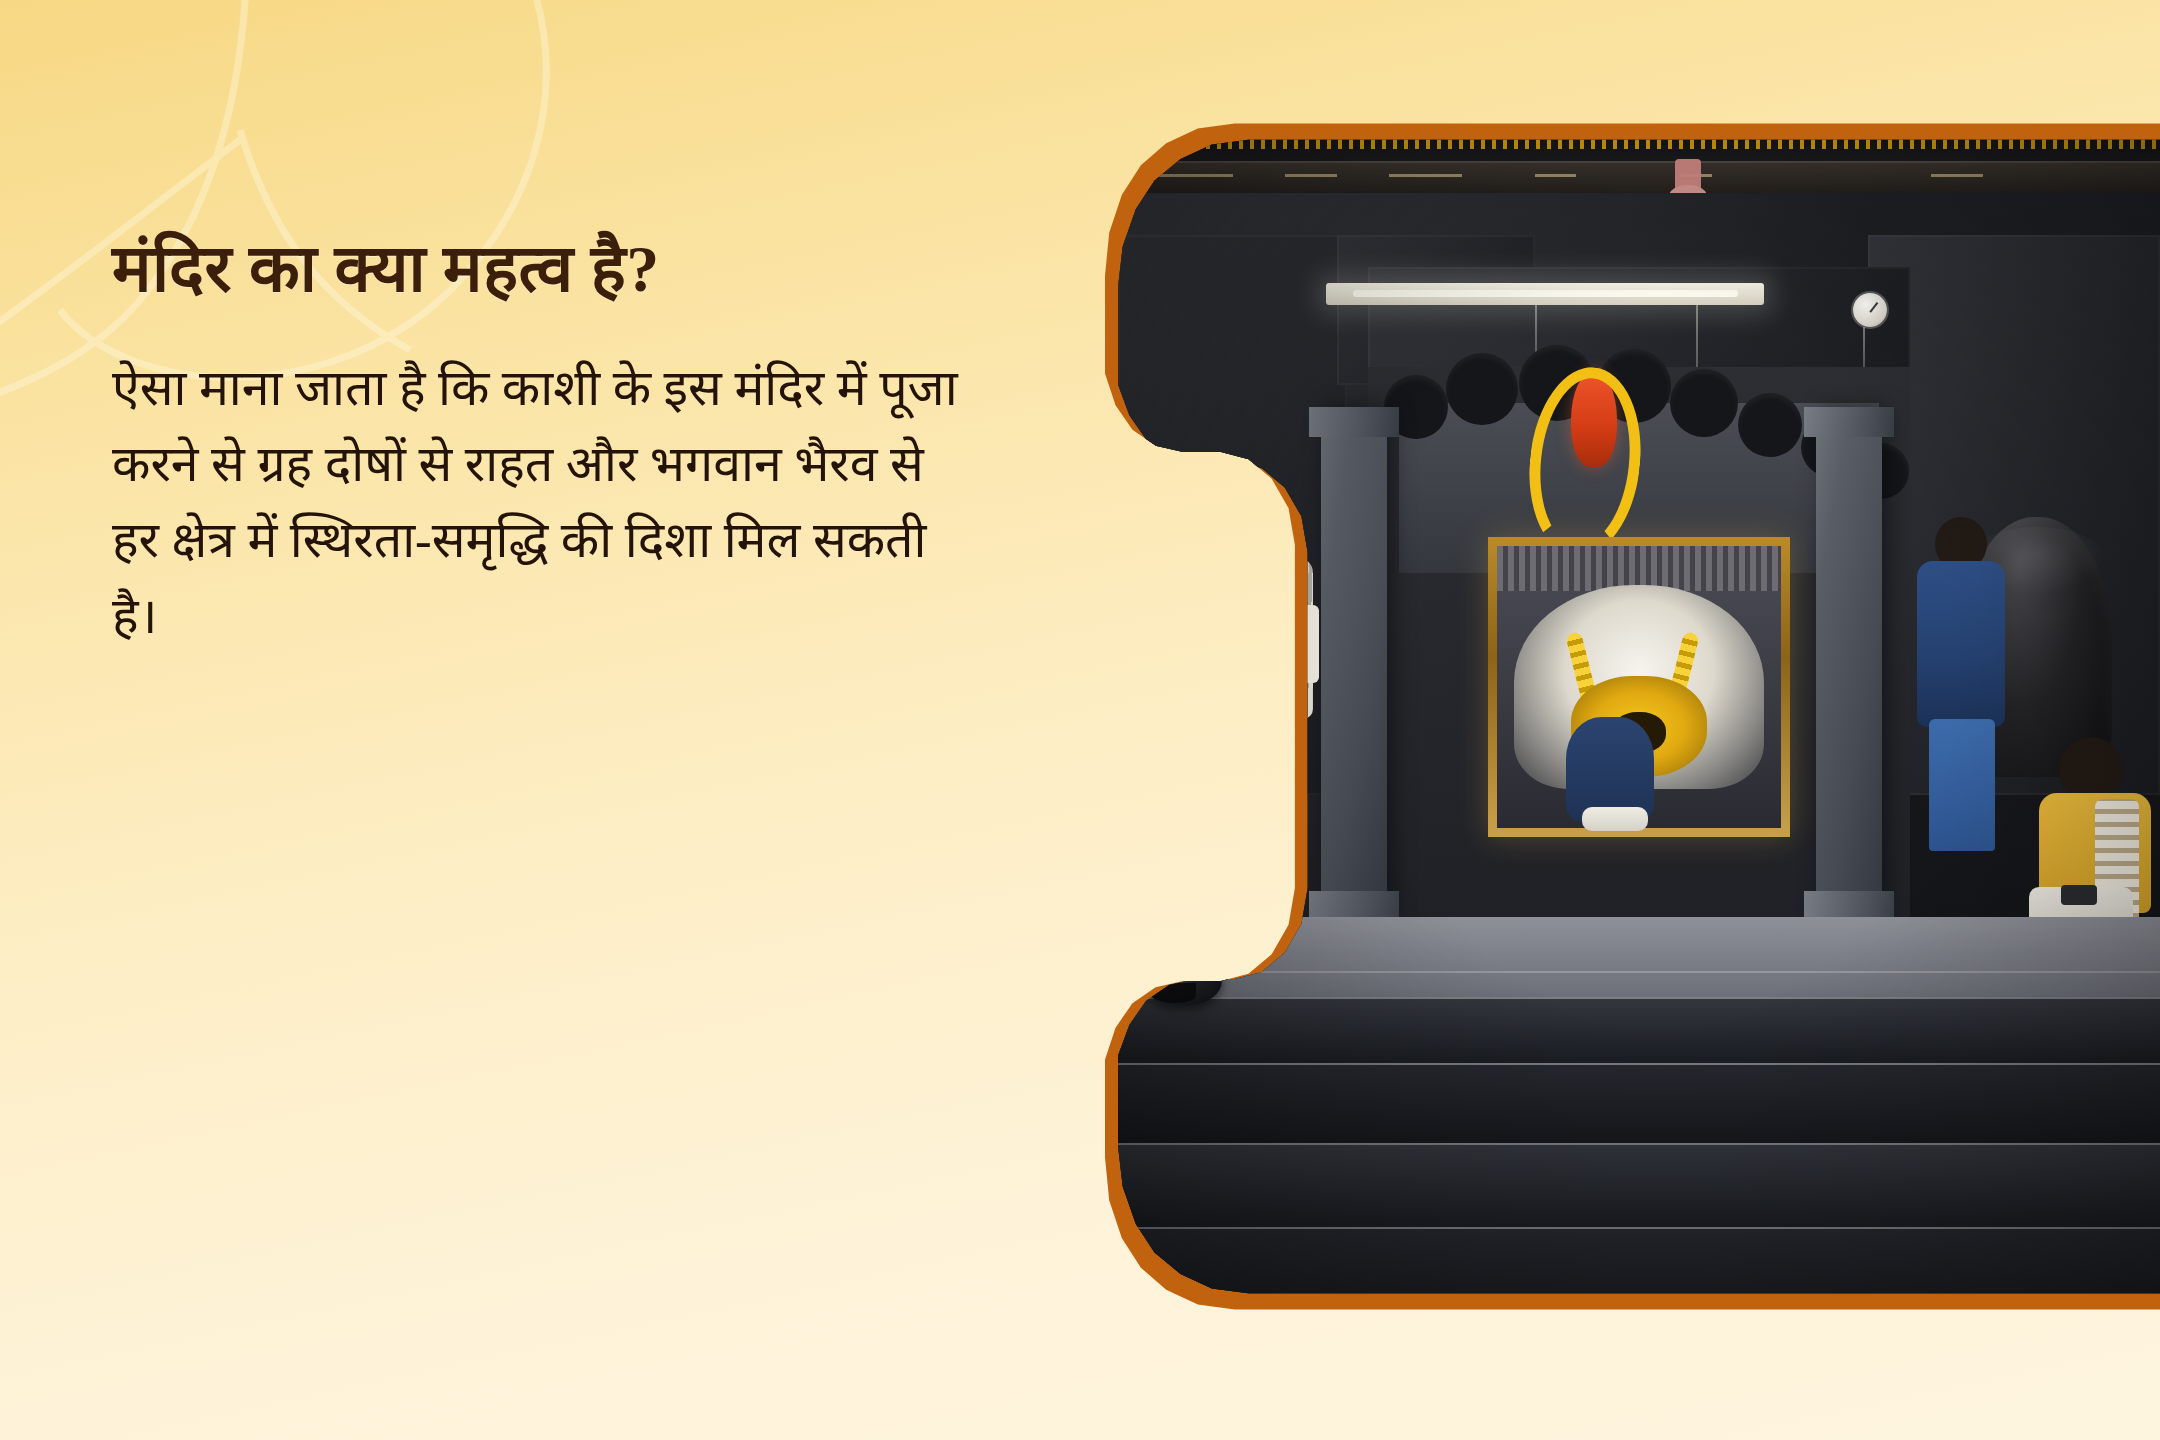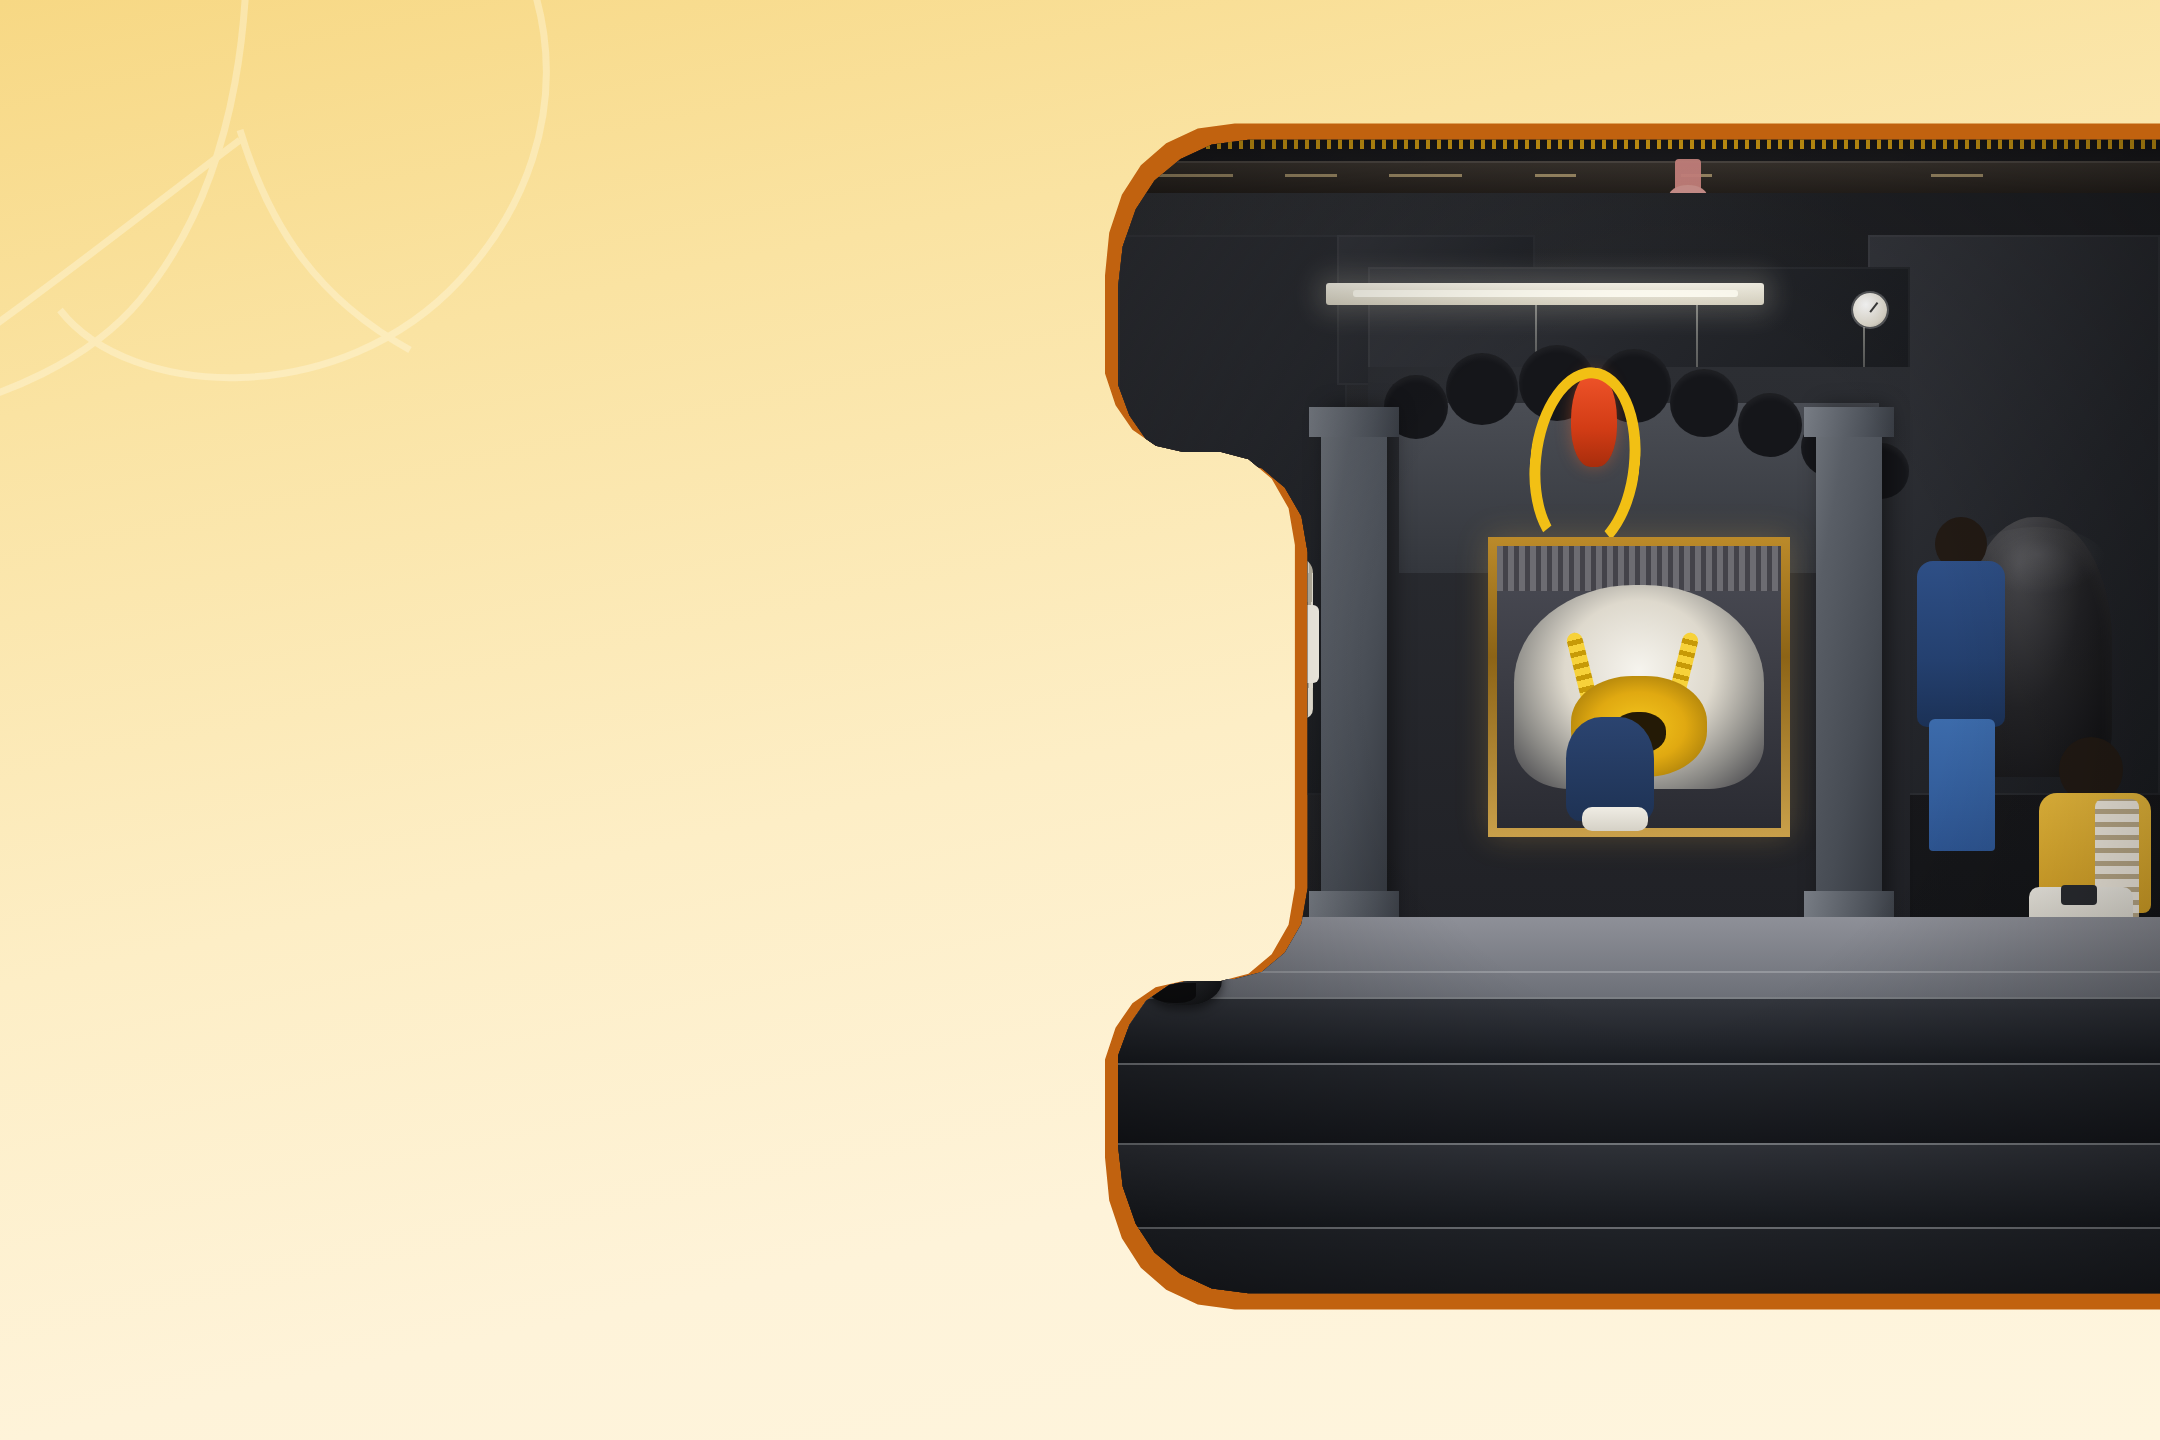--- a/index.html
+++ b/index.html
@@ -333,20 +333,24 @@
 
   <svg id="wm-svg" class="watermark" viewBox="0 0 760 640" aria-hidden="true">
     <g fill="none" stroke="#fff8e0" stroke-width="7" opacity=".62">
       <path d="M470 -40 C620 40, 660 250, 520 400 C400 530, 190 520, 120 430"></path>
       <path d="M300 -60 C320 120, 300 300, 200 420 C150 480, 60 520, -10 530"></path>
       <path d="M300 260 C220 320, 120 400, 20 470"></path>
       <path d="M300 250 C330 350, 380 420, 470 470"></path>
     </g>
   </svg>
 
+  <div class="text-col">
+    <h1 class="headline">मंदिर का क्या महत्व है?</h1>
+    <p class="body-copy">ऐसा माना जाता है कि काशी के इस मंदिर में पूजा करने से ग्रह दोषों से राहत और भगवान भैरव से हर क्षेत्र में स्थिरता-समृद्धि की दिशा मिल सकती है।</p>
+  </div>
 
   <div class="photo-frame">
     <div class="photo-clip">
       <div class="scene">
 
         <div class="ceiling-beam"></div>
         <div class="marigold-strand"></div>
         <div class="beam-rail">
           <div class="glint" style="left:2%;width:9%"></div>
           <div class="glint" style="left:16%;width:5%"></div>

